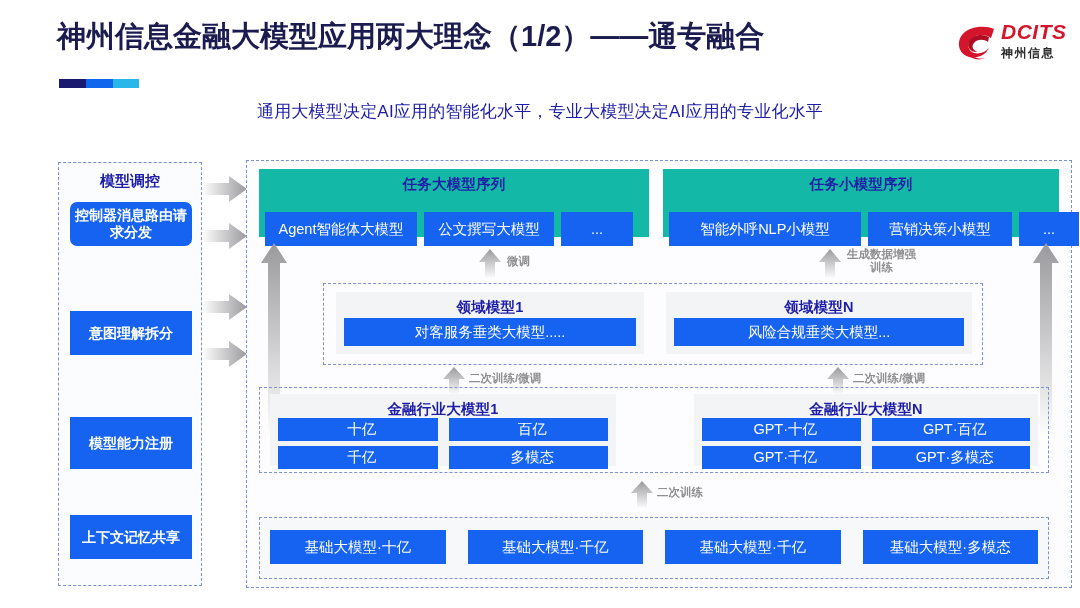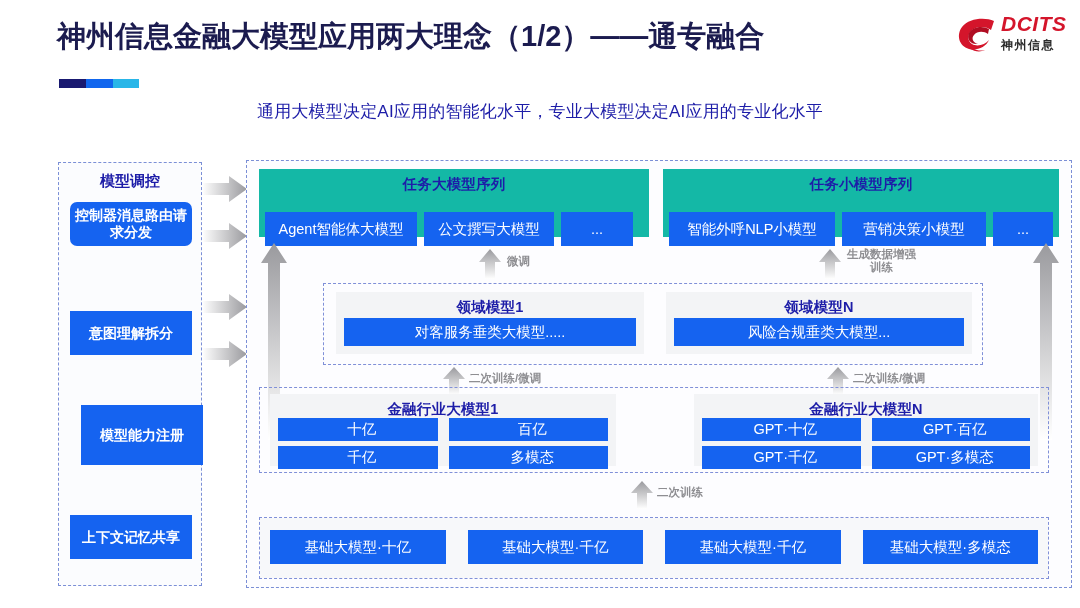--- a/index.html
+++ b/index.html
@@ -24,21 +24,21 @@
   .accent-seg2{width:27px;background:#1166ee;}
   .accent-seg3{width:26px;background:#29b6e8;}
 
   .subtitle{
     position:absolute;left:0;right:0;top:100px;text-align:center;
     font-size:17px;font-weight:normal;color:#1d1da8;
     letter-spacing:0.2px;
   }
 
   
-  .logo{position:absolute;left:955px;top:12px;width:115px;height:50px;}
+  .logo{position:absolute;left:955px;top:20px;width:115px;height:50px;}
   .logo-mark{position:absolute;left:0;top:4px;width:44px;height:40px;}
   .logo-text{position:absolute;left:46px;top:1px;}
   .logo-en{font-size:21px;font-weight:bold;color:#d4152b;letter-spacing:0.5px;font-style:italic;line-height:21px;}
   .logo-cn{font-size:12px;font-weight:bold;color:#2b2b2b;letter-spacing:1.5px;line-height:15px;margin-top:4px;}
 
   
   .sidebar{
     position:absolute;left:58px;top:162px;width:144px;height:424px;
     border:1px dashed #7b8fd6;background:#fbfcfe;
     box-sizing:border-box;
@@ -50,21 +50,21 @@
   .side-chip{
     position:absolute;left:11px;width:122px;
     background:#1563f0;color:#ffffff;
     font-size:14px;font-weight:bold;
     display:flex;align-items:center;justify-content:center;
     text-align:center;line-height:17px;
     box-sizing:border-box;padding:2px 4px;
   }
   .side-chip.c0{top:39px;height:44px;border-radius:7px;}
   .side-chip.c1{top:148px;height:44px;}
-  .side-chip.c2{top:242px;height:60px;margin-left:11px;}
+  .side-chip.c2{top:254px;height:52px;}
   .side-chip.c3{top:352px;height:44px;}
 
   
   .r-arrow{position:absolute;width:45px;height:26px;}
   .r-arrow svg{display:block;width:100%;height:100%;}
 
   
   .main-panel{
     position:absolute;left:246px;top:160px;width:826px;height:428px;
     border:1px dashed #7b8fd6;background:#fdfdff;box-sizing:border-box;
@@ -196,21 +196,21 @@
       <div class="task-chiprow">
         <div class="chip" style="width:152px;">Agent智能体大模型</div>
         <div class="chip" style="width:130px;">公文撰写大模型</div>
         <div class="chip" style="width:72px;">...</div>
       </div>
     </div>
 
     <div class="gbox task-wrap" style="left:416px;top:8px;width:396px;height:68px;">
       <div class="gbox-title">任务小模型序列</div>
       <div class="task-chiprow">
-        <div class="chip" style="width:166px;">智能外呼NLP小模型</div>
+        <div class="chip" style="width:192px;">智能外呼NLP小模型</div>
         <div class="chip" style="width:144px;">营销决策小模型</div>
         <div class="chip" style="width:60px;">...</div>
       </div>
     </div>
 
     <div class="tall-arrow" style="left:14px;top:82px;height:197px;">
       <svg viewBox="0 0 26 197" preserveAspectRatio="none">
           <path d="M13 0 L26 20 L19 20 L19 197 L7 197 L7 20 L0 20 Z" fill="url(#ua)"></path>
         </svg>
     </div>

